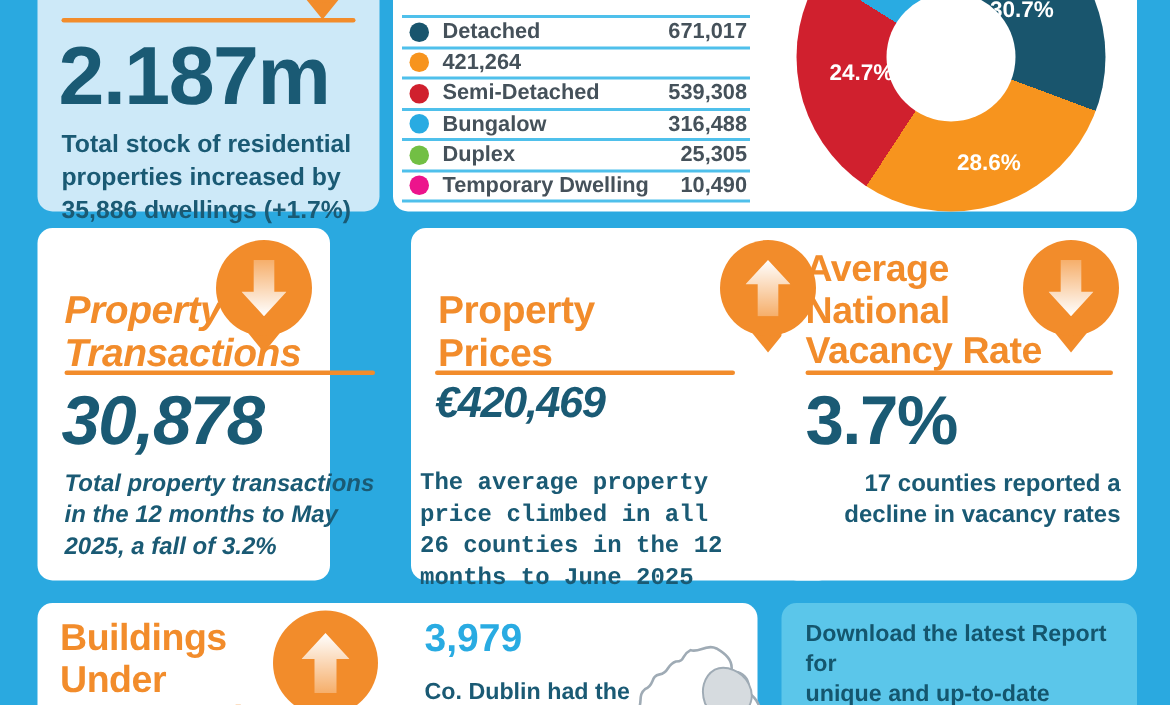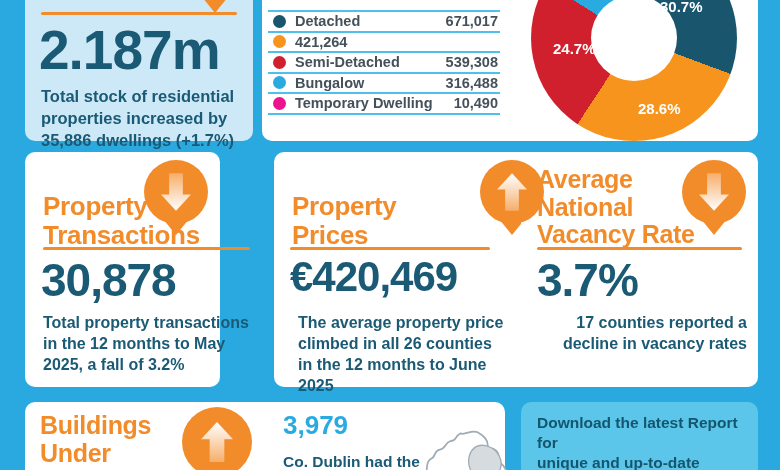--- a/index.html
+++ b/index.html
@@ -57,35 +57,35 @@
   .legend-row .lg-value { text-align:left; padding-right:2px; }
   .donut { position:absolute; left:269px; top:5px; width:206px; height:206px; border-radius:50%; }
   .donut-hole { position:absolute; left:60px; top:60px; width:86px; height:86px; border-radius:50%; background:#fff; }
   .donut-label { position:absolute; color:#fff; font-weight:800; font-size:15px; }
   #lbl-detached { left:398px; top:68px; }
   #lbl-semi     { left:281px; top:110px;margin-left:10px; }
   #lbl-terraced { left:376px; top:170px; }
 
   
   .stat-card { top:152px; height:235px; }
-  #tx-card      { left:25px;  width:195px; }
+  #tx-card      { left:25px;  width:195px;font-style:italic; }
   #price-card   { left:274px; width:282px; }
   #vacancy-card { left:521px; width:237px; }
   .stat-card .pin { top:8px; right:12px; }
   #tx-card .card-title      { left:18px; top:40px; width:170px; }
   #price-card .card-title   { left:18px; top:40px; width:140px; }
   #vacancy-card .card-title { left:16px; top:14px; width:190px; font-size:25px; }
   .stat-card .title-rule { left:18px; top:95px; }
   #tx-card .title-rule      { width:207px; }
   #price-card .title-rule   { width:200px; left:16px; }
   #vacancy-card .title-rule { width:205px; left:16px; }
   .stat-card .big-value { left:16px; top:101px; font-size:46px; }
-  #price-card .big-value { font-size:42px; }
+  #price-card .big-value { font-size:29px;font-style:italic; }
   .stat-card .desc { left:18px; top:160px; width:212px; }
-  #price-card .desc   { left:24px; width:208px; }
+  #price-card .desc   { left:6px; width:208px;font-family:Liberation Mono, monospace; }
   #vacancy-card .desc { left:16px; width:210px;text-align:right; }
 
   
   #build-card { left:25px; top:402px; width:480px; height:110px; }
   #build-card .card-title { left:15px; top:10px; width:180px; font-size:25px; }
   #build-card .pin { left:157px; top:5px; }
   .stat-blue { position:absolute; left:258px; top:8px; color:var(--stat_blue,#29ABE2); font-weight:800; font-size:26px; }
   #build-card .desc { left:258px; top:50px; width:160px; font-size:15.5px; line-height:1.25; }
   .map { position:absolute; left:388px; top:26px; }
 
@@ -132,20 +132,25 @@
     <span class="dot" style="background: rgb(208, 32, 46);"></span>
     <span class="lg-label">Semi-Detached</span>
     <span class="lg-value">539,308</span>
   </div>
         <div class="legend-row">
     <span class="dot" style="background: rgb(41, 171, 226);"></span>
     <span class="lg-label">Bungalow</span>
     <span class="lg-value">316,488</span>
   </div>
         <div class="legend-row">
+    <span class="dot" style="background: rgb(114, 191, 68);"></span>
+    <span class="lg-label">Duplex</span>
+    <span class="lg-value">25,305</span>
+  </div>
+        <div class="legend-row">
     <span class="dot" style="background: rgb(236, 20, 140);"></span>
     <span class="lg-label">Temporary Dwelling</span>
     <span class="lg-value">10,490</span>
   </div>
       </div>
     <div class="donut" style="background: conic-gradient(rgb(25, 85, 109) 0deg, rgb(25, 85, 109) 110.445deg, rgb(247, 148, 30) 110.445deg, rgb(247, 148, 30) 213.25deg, rgb(208, 32, 46) 213.25deg, rgb(208, 32, 46) 302.017deg, rgb(41, 171, 226) 302.017deg, rgb(41, 171, 226) 354.108deg, rgb(114, 191, 68) 354.108deg, rgb(114, 191, 68) 358.273deg, rgb(236, 20, 140) 358.273deg, rgb(236, 20, 140) 360deg);">
       <div class="donut-hole"></div>
     </div>
     <span class="donut-label" id="lbl-detached">30.7%</span>
     <span class="donut-label" id="lbl-semi">24.7%</span>

